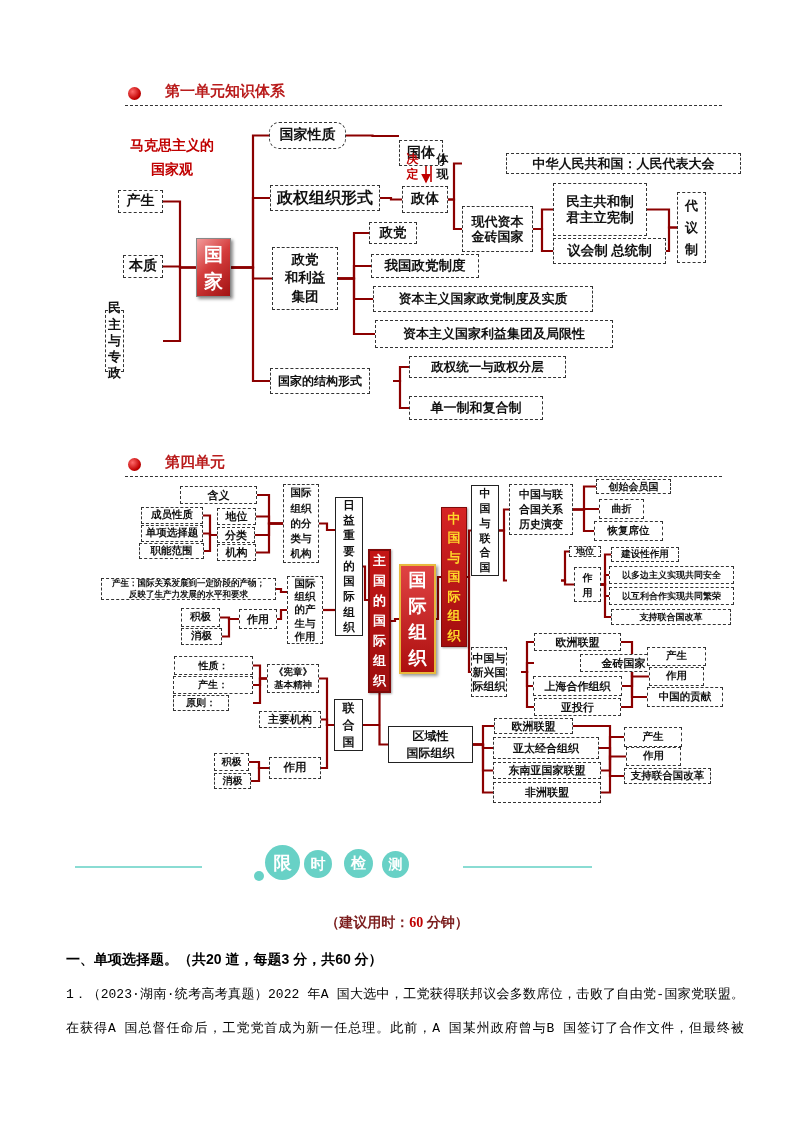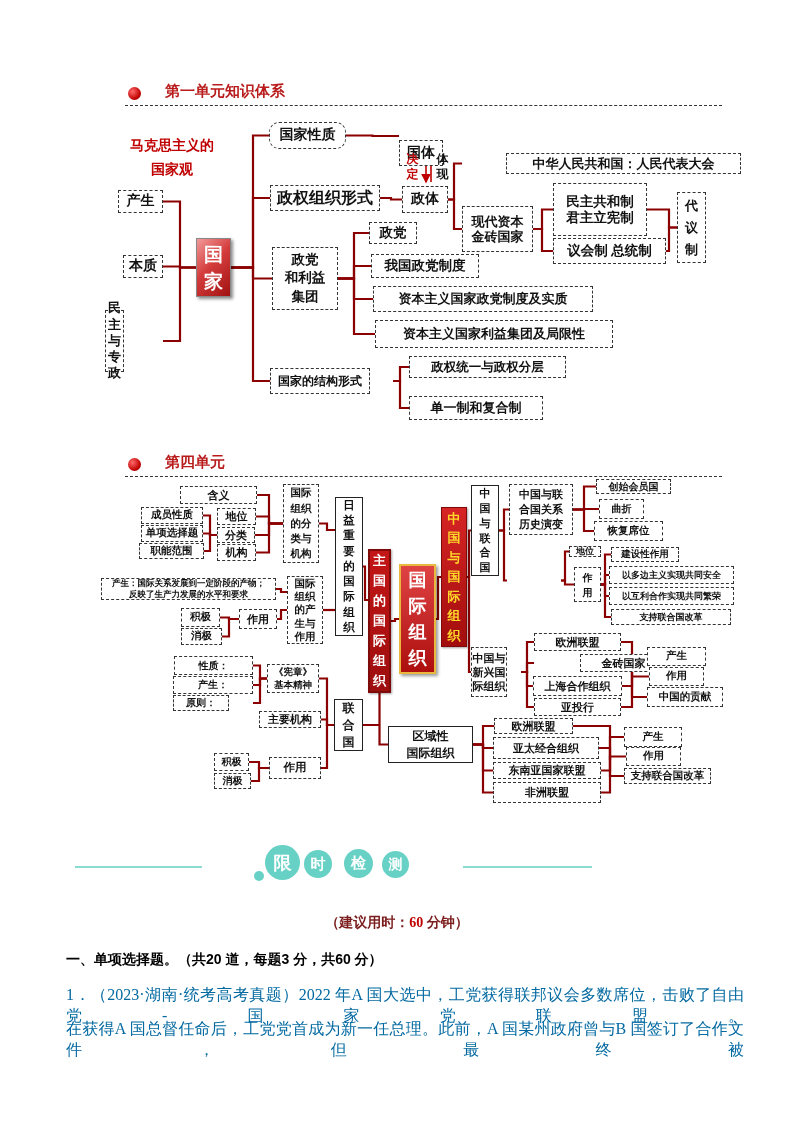--- a/index.html
+++ b/index.html
@@ -25,22 +25,22 @@
   .sec-title{position:absolute;font-family:"Liberation Sans",sans-serif;font-weight:bold;
              font-size:15px;color:#b91c1c;z-index:3;}
   .sec-dash{position:absolute;height:0;border-top:1.6px dashed #333;z-index:1;}
   .teal-line{position:absolute;height:2px;z-index:2;}
   .badge{position:absolute;border-radius:50%;display:flex;align-items:center;justify-content:center;
          color:#fff;font-weight:bold;font-family:"Liberation Sans",sans-serif;z-index:3;}
   .suggest{position:absolute;left:0;width:794px;text-align:center;font-weight:bold;font-size:14px;
            font-family:"Liberation Serif",serif;color:#7b1d1d;z-index:2;}
   .qhead{position:absolute;left:66px;width:680px;font-weight:bold;font-size:14px;color:#000;
          font-family:"Liberation Sans",sans-serif;z-index:2;}
-  .qline{position:absolute;left:66px;width:678px;font-size:16px;color:#0369a1;
-         font-family:Liberation Serif, serif;text-align:justify;text-align-last:justify;
+  .qline{position:absolute;left:66px;width:678px;font-size:13px;color:#000000;
+         font-family:Liberation Mono, monospace;text-align:justify;text-align-last:justify;
          white-space:normal;z-index:2;}
 </style>
 </head>
 <body>
 
 <div id="canvas">
   <svg id="edges" xmlns="http://www.w3.org/2000/svg">
     <defs>
       <marker id="ah" markerWidth="7" markerHeight="7" refX="5" refY="3" orient="auto">
         <path d="M0,0 L6,3 L0,6 z" fill="#c00000"></path>

